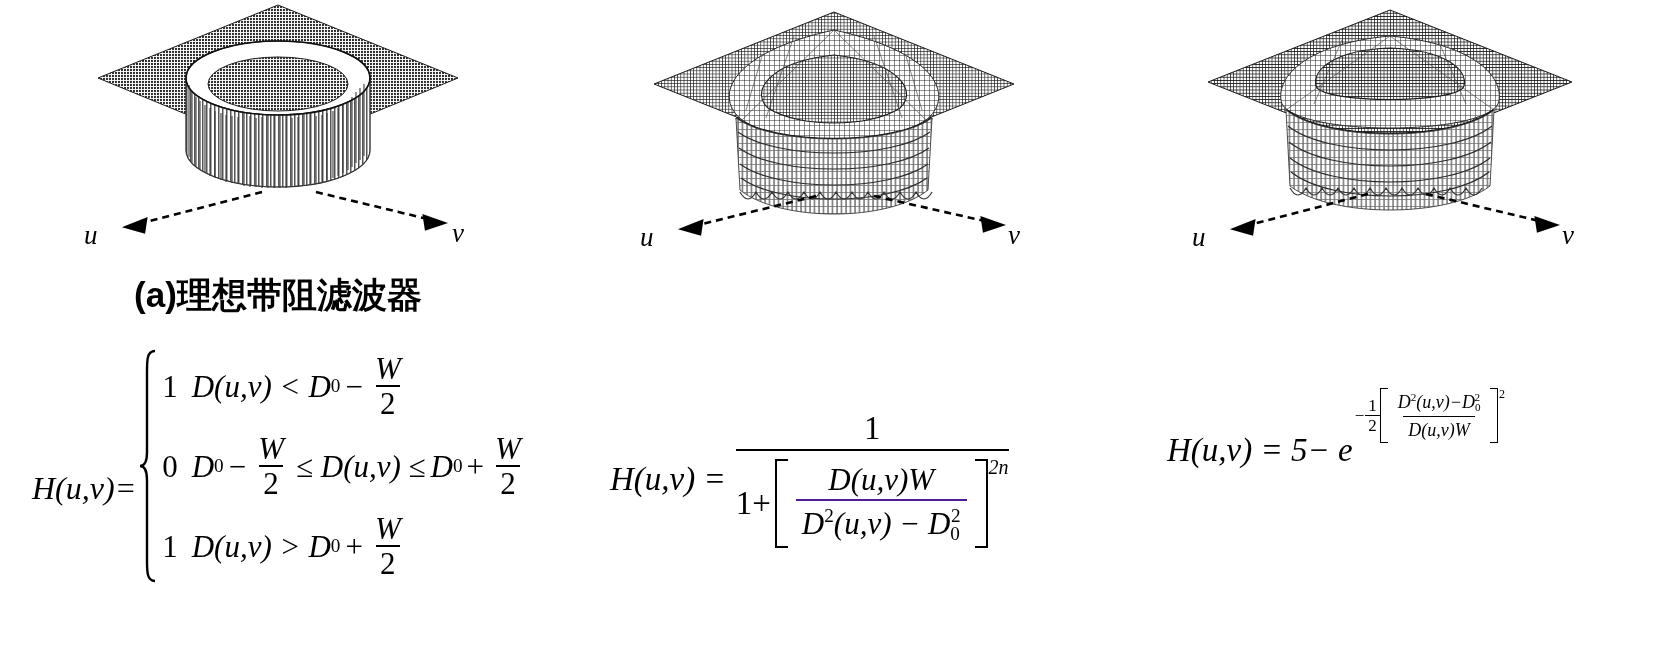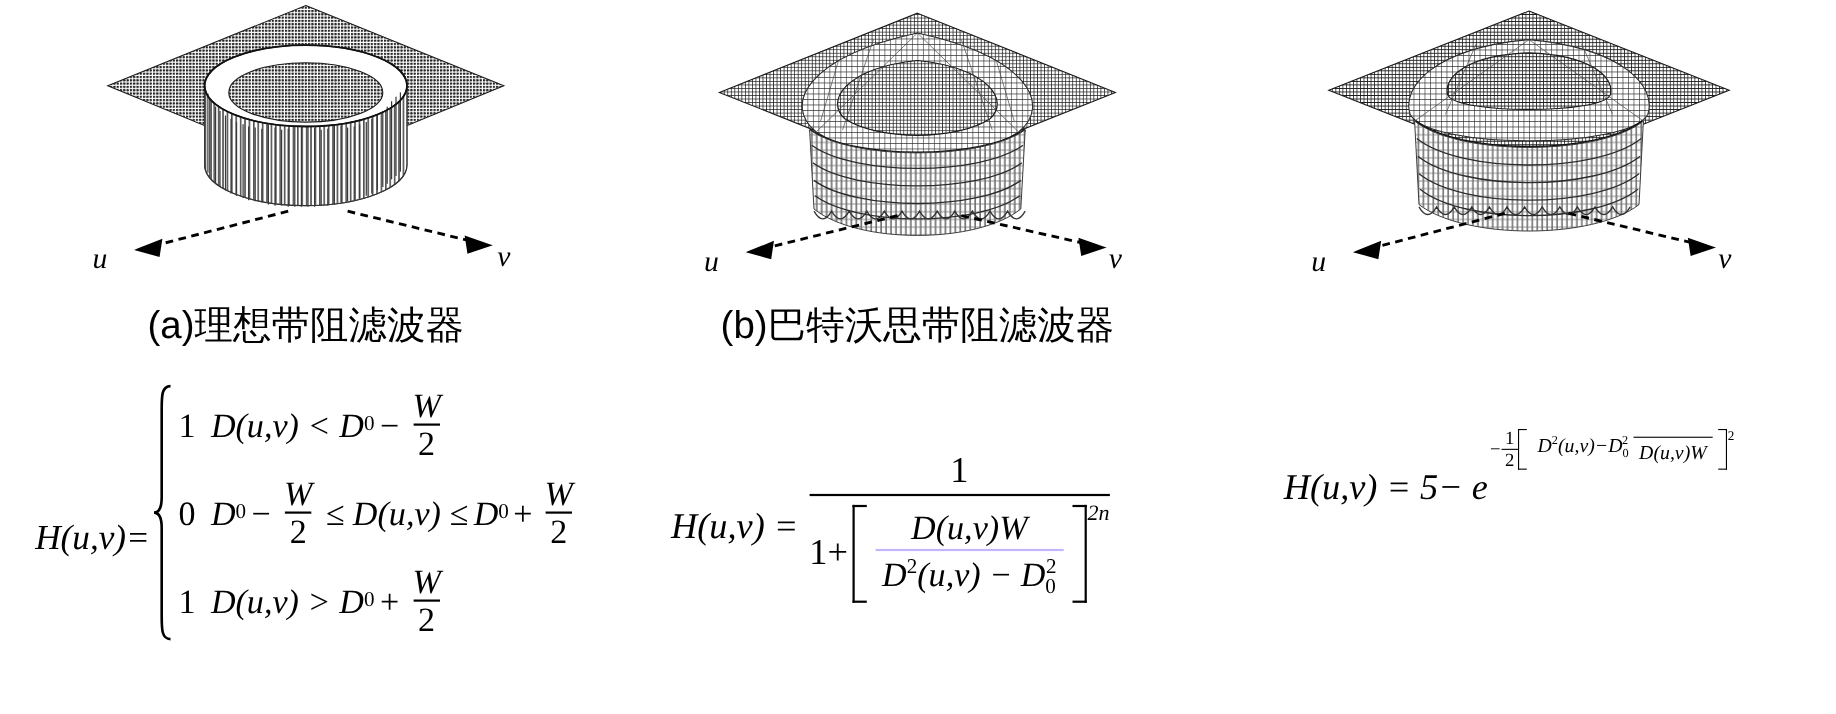--- a/index.html
+++ b/index.html
@@ -47,20 +47,21 @@
     display: flex;
   }
   .caption {
     width: 556px;
     text-align: center;
     font-family: "Liberation Sans", sans-serif;
     font-size: 35px;
     color: #000;
     letter-spacing: 0px;
     white-space: nowrap;
+    font-weight: bold;
   }
 
   .formula-row {
     position: absolute;
     left: 0;
     top: 338px;
     width: 1669px;
     height: 311px;
   }
 
@@ -191,21 +192,21 @@
     border: 2px solid #000;
     border-left: none;
   }
   .inner-frac {
     display: inline-flex;
     flex-direction: column;
     align-items: center;
     padding: 5px 8px;
   }
   .inner-frac > .inum { padding: 0 6px 4px 6px; font-size: 31px; }
-  .inner-frac > .iden { padding: 5px 6px 0 6px; border-top: 2px solid #c4b5fd; font-size: 31px; }
+  .inner-frac > .iden { padding: 5px 6px 0 6px; border-top: 2px solid #4c1d95; font-size: 31px; }
   .exp-2n {
     font-size: 20px;
     margin-left: 1px;
     margin-top: -2px;
   }
 
   
   #formula-c {
     position: absolute;
     left: 1155px;
@@ -241,21 +242,21 @@
   .half > .hden { padding: 1px 3px 0 3px; border-top: 1.5px solid #000; font-size: 17px; }
   .gbr {
     display: inline-block;
     width: 7px;
     align-self: stretch;
   }
   .gbr.left { border: 1.5px solid #000; border-right: none; }
   .gbr.right { border: 1.5px solid #000; border-left: none; }
   .g-inner {
     display: inline-flex;
-    flex-direction: row;
+    flex-direction: column;
     align-items: center;
     padding: 4px 5px;
   }
   .g-inner > .gnum { padding: 0 5px 3px 5px; font-size: 18px; }
   .g-inner > .gden { padding: 4px 5px 0 5px; border-top: 1.5px solid #000; font-size: 18px; }
   .exp-sq {
     font-size: 12px;
     font-style: normal;
     align-self: flex-start;
     margin-left: 1px;
@@ -459,21 +460,20 @@
         <polygon points="444,225 424,218 426,231"></polygon>
       </g>
     </svg>
     <span class="axis-label" style="left:80px; top:224px;">u</span>
     <span class="axis-label" style="left:450px; top:222px;">v</span>
   </div>
 </div>
 
 <div class="caption-row">
   <div class="caption">(a)理想带阻滤波器</div>
-  <div class="caption">(b)巴特沃思带阻滤波器</div>
 </div>
 
 <div class="formula-row">
 
   <div id="formula-a">
     <div class="piece-wrap">
       <span class="math lhs-a">H(u,v)=</span>
 
       <span class="brace">
         <svg width="20" height="236" viewBox="0 0 20 236">

